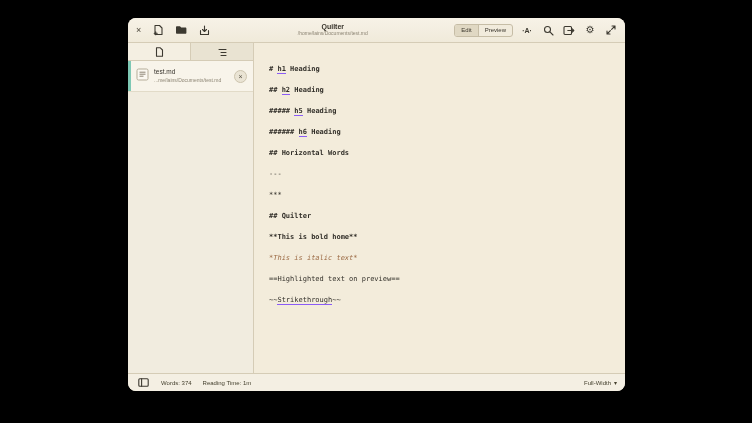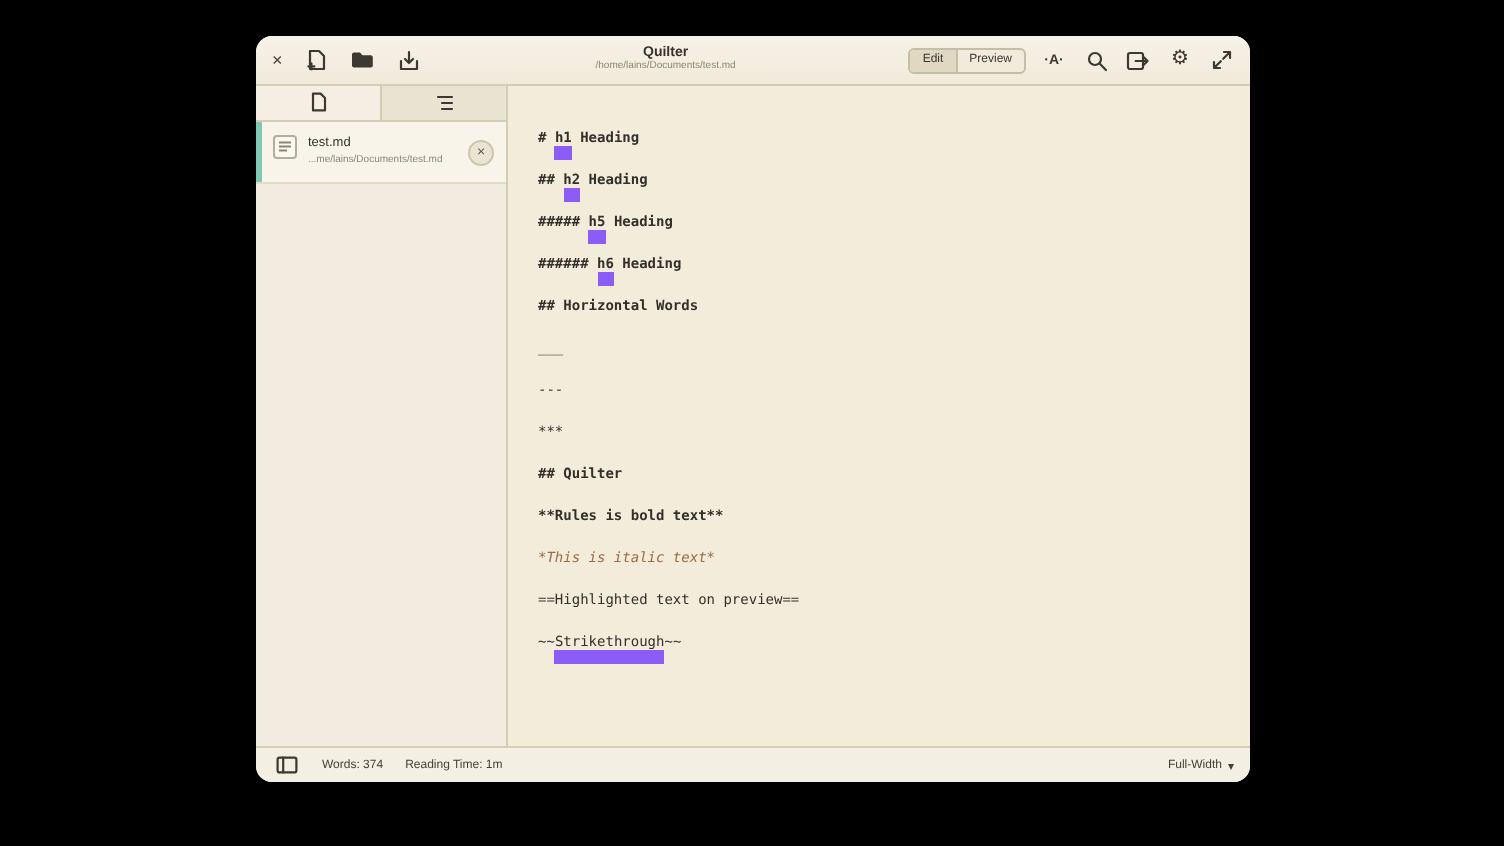--- a/index.html
+++ b/index.html
@@ -57,21 +57,21 @@
   }
   
   .editor{
     flex:1;background:#f3ecdb;padding:16px 6px 0 15px;overflow:hidden;
     font-family:"DejaVu Sans Mono","Liberation Mono",monospace;
     font-size:7px;color:#33302a;
   }
   .ed-line{height:21px;line-height:21px;white-space:pre;}
   .s-bold{font-weight:bold;}
   .s-italic{font-style:italic;color:#9c6b45;text-align:right;}
-  .s-spell{border-bottom:7px solid #8b5cf6;}
+  .s-spell{border-bottom:1px solid #8b5cf6;}
   
   .statusbar{
     height:17px;flex-shrink:0;border-top:1px solid #d5ccb6;background:#f4efe3;
     display:flex;align-items:center;padding:0 8px;gap:11px;
     font-size:6px;color:#45412f;
   }
   .sb-right{margin-left:auto;display:flex;align-items:center;gap:3px;}
   .dd-arrow{font-size:6px;color:#45412f;}
   .stroke-ic{stroke:#3c3930;stroke-width:1.1;fill:none;stroke-linecap:round;stroke-linejoin:round;}
   .fill-ic{fill:#3c3930;}
@@ -182,25 +182,24 @@
         </span>
       </div>
     </div>
 
     <div class="editor">
         <div class="ed-line"><span class="s-bold"># </span><span class="s-bold s-spell">h1</span><span class="s-bold"> Heading</span></div>
         <div class="ed-line"><span class="s-bold">## </span><span class="s-bold s-spell">h2</span><span class="s-bold"> Heading</span></div>
         <div class="ed-line"><span class="s-bold">##### </span><span class="s-bold s-spell">h5</span><span class="s-bold"> Heading</span></div>
         <div class="ed-line"><span class="s-bold">###### </span><span class="s-bold s-spell">h6</span><span class="s-bold"> Heading</span></div>
         <div class="ed-line"><span class="s-bold">## Horizontal Words</span></div>
-        <div class="ed-line"><span class="s-plain">___</span></div>
         <div class="ed-line"><span class="s-plain">---</span></div>
         <div class="ed-line"><span class="s-plain">***</span></div>
         <div class="ed-line"><span class="s-bold">## Quilter</span></div>
-        <div class="ed-line"><span class="s-bold">**Rules is bold text**</span></div>
+        <div class="ed-line"><span class="s-bold">**This is bold home**</span></div>
         <div class="ed-line"><span class="s-italic">*This is italic text*</span></div>
         <div class="ed-line"><span class="s-plain">==Highlighted text on preview==</span></div>
         <div class="ed-line"><span class="s-plain">~~</span><span class="s-spell">Strikethrough</span><span class="s-plain">~~</span></div>
       </div>
   </div>
 
   <div class="statusbar">
     <span class="icon-btn">
       <span>
           <svg width="11" height="9" viewBox="0 0 11 9">

